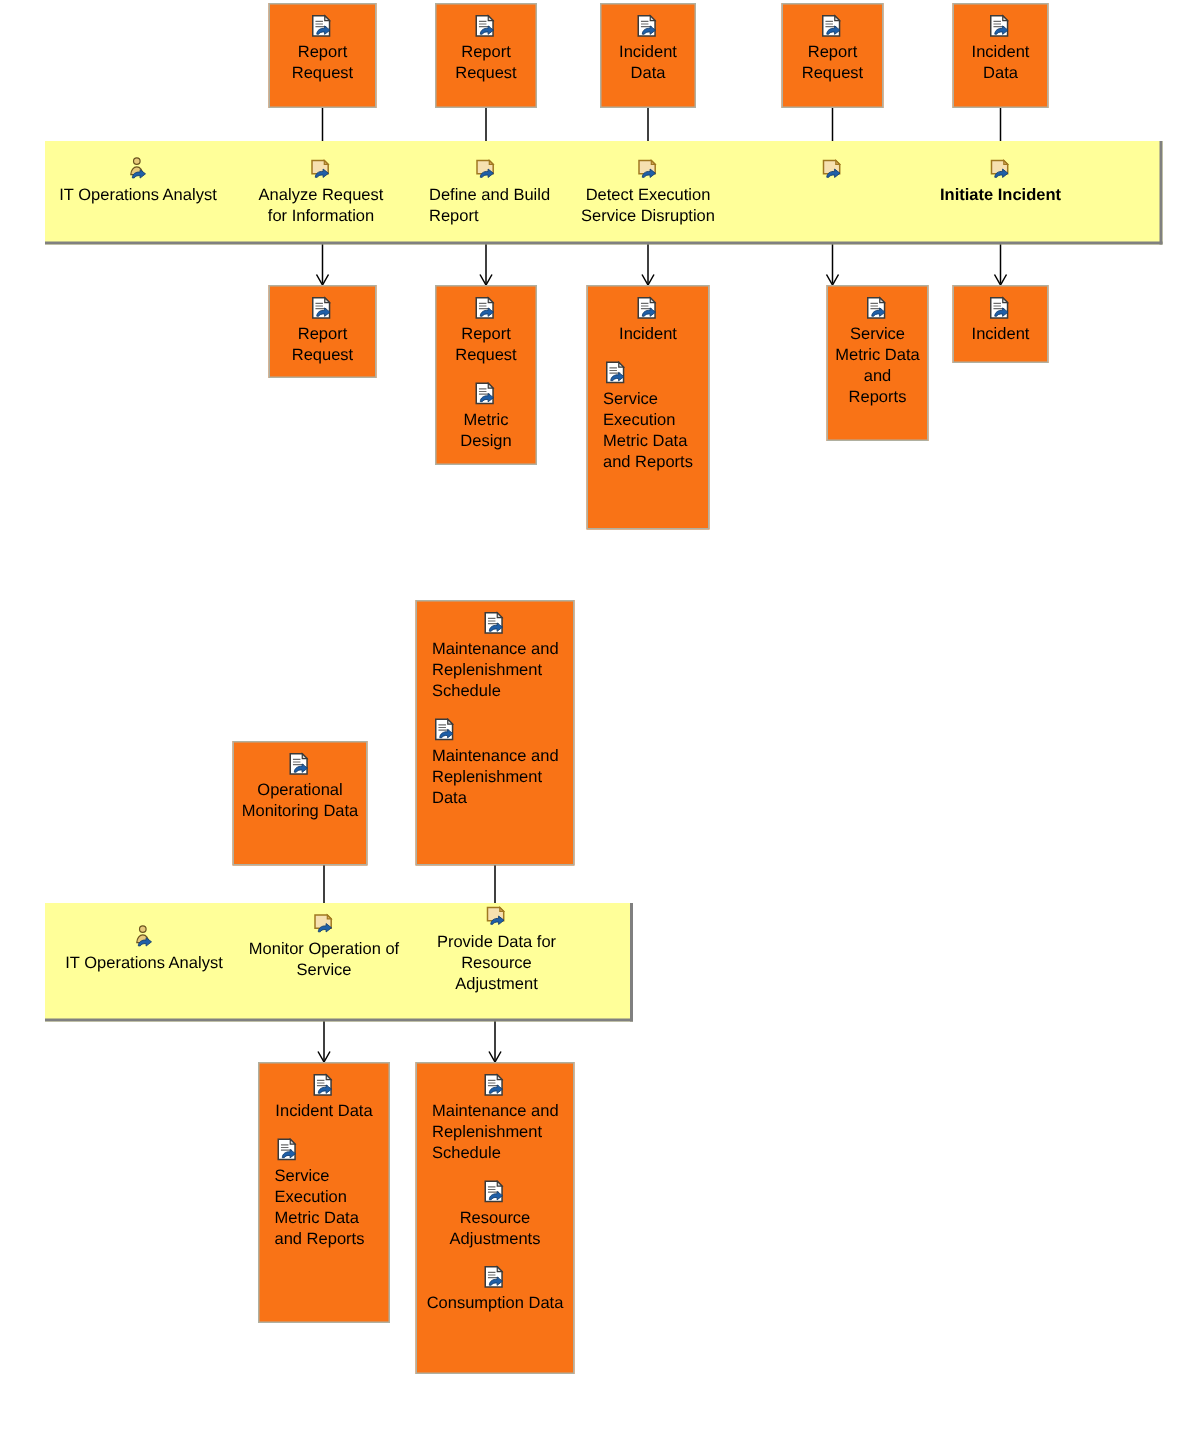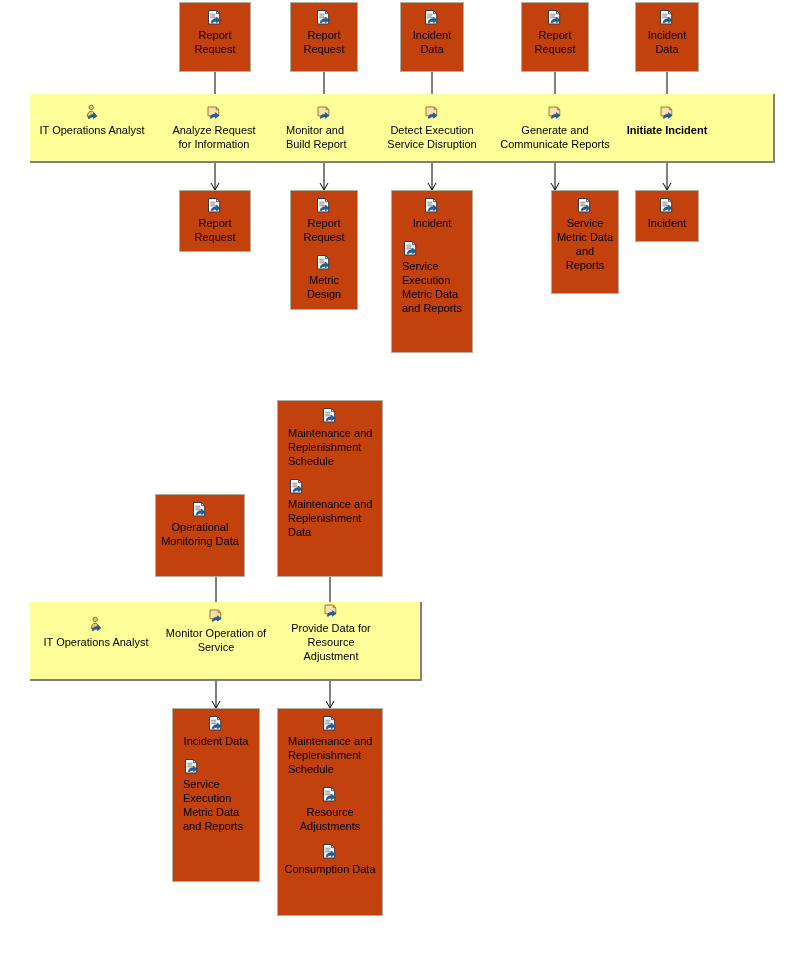--- a/index.html
+++ b/index.html
@@ -22,21 +22,21 @@
     position: absolute;
     background: #ffff99;
     border-right: 2px solid #808080;
     border-bottom: 2px solid #808080;
     box-sizing: border-box;
   }
 
   
   .artifact {
     position: absolute;
-    background: #c2410c;
+    background: #f97316;
     border: 1px solid #b0b0a0;
     box-sizing: border-box;
     padding: 6px 4px 6px 4px;
   }
 
   
   .node {
     position: absolute;
     box-sizing: border-box;
     text-align: center;
@@ -192,39 +192,38 @@
   </svg>
   <span class="label txt-center">Analyze Request for Information</span>
 </div>
 
 <div class="node" style="left:280px; top:104px; width:88px;">
   <svg class="icon" viewBox="0 0 18 17">
     <path d="M3.0 3.0 h8.2 l2.6 2.6 v6.2 h-10.8 z" fill="#f6e0b0" stroke="#a07820" stroke-width="1"></path>
     <path d="M11.2 3.0 v2.6 h2.6 z" fill="#e8b46a" stroke="#a07820" stroke-width="0.8"></path>
     <path d="M5.2 14.2 c0-2.6 2.4-4.2 5.2-3.9 l0-1.6 3.6 2.8 -3.6 2.8 0-1.6 c-2.0-0.25-3.6 0.6-3.9 1.5 z" fill="#1f5fa8" stroke="#15406f" stroke-width="0.6"></path>
   </svg>
-  <span class="label txt-left">Monitor and Build Report</span>
+  <span class="label txt-left">Define and Build Report</span>
 </div>
 
 <div class="node" style="left:382px; top:104px; width:100px;">
   <svg class="icon" viewBox="0 0 18 17">
     <path d="M3.0 3.0 h8.2 l2.6 2.6 v6.2 h-10.8 z" fill="#f6e0b0" stroke="#a07820" stroke-width="1"></path>
     <path d="M11.2 3.0 v2.6 h2.6 z" fill="#e8b46a" stroke="#a07820" stroke-width="0.8"></path>
     <path d="M5.2 14.2 c0-2.6 2.4-4.2 5.2-3.9 l0-1.6 3.6 2.8 -3.6 2.8 0-1.6 c-2.0-0.25-3.6 0.6-3.9 1.5 z" fill="#1f5fa8" stroke="#15406f" stroke-width="0.6"></path>
   </svg>
   <span class="label txt-center">Detect Execution Service Disruption</span>
 </div>
 
 <div class="node" style="left:491px; top:104px; width:128px;">
   <svg class="icon" viewBox="0 0 18 17">
     <path d="M3.0 3.0 h8.2 l2.6 2.6 v6.2 h-10.8 z" fill="#f6e0b0" stroke="#a07820" stroke-width="1"></path>
     <path d="M11.2 3.0 v2.6 h2.6 z" fill="#e8b46a" stroke="#a07820" stroke-width="0.8"></path>
     <path d="M5.2 14.2 c0-2.6 2.4-4.2 5.2-3.9 l0-1.6 3.6 2.8 -3.6 2.8 0-1.6 c-2.0-0.25-3.6 0.6-3.9 1.5 z" fill="#1f5fa8" stroke="#15406f" stroke-width="0.6"></path>
   </svg>
-  <span class="label txt-center">Generate and Communicate Reports</span>
 </div>
 
 <div class="node" style="left:617px; top:104px; width:100px;font-weight:bold;">
   <svg class="icon" viewBox="0 0 18 17">
     <path d="M3.0 3.0 h8.2 l2.6 2.6 v6.2 h-10.8 z" fill="#f6e0b0" stroke="#a07820" stroke-width="1"></path>
     <path d="M11.2 3.0 v2.6 h2.6 z" fill="#e8b46a" stroke="#a07820" stroke-width="0.8"></path>
     <path d="M5.2 14.2 c0-2.6 2.4-4.2 5.2-3.9 l0-1.6 3.6 2.8 -3.6 2.8 0-1.6 c-2.0-0.25-3.6 0.6-3.9 1.5 z" fill="#1f5fa8" stroke="#15406f" stroke-width="0.6"></path>
   </svg>
   <span class="label txt-center">Initiate Incident</span>
 </div>

